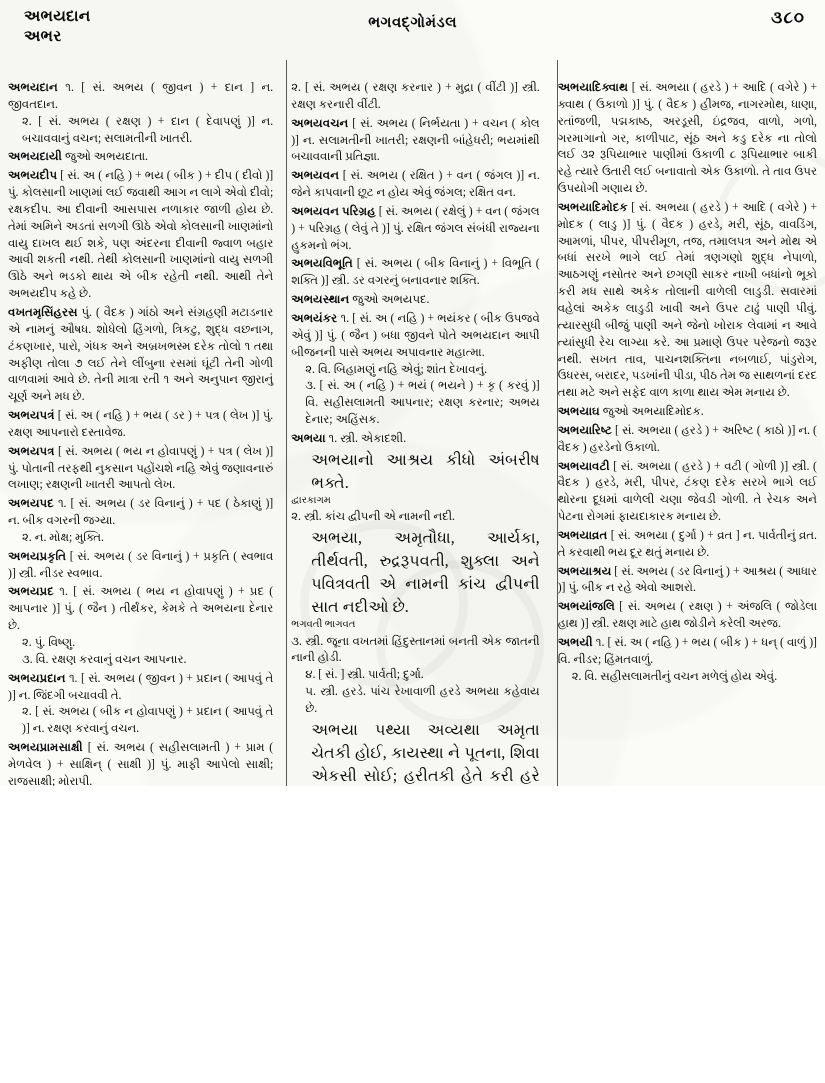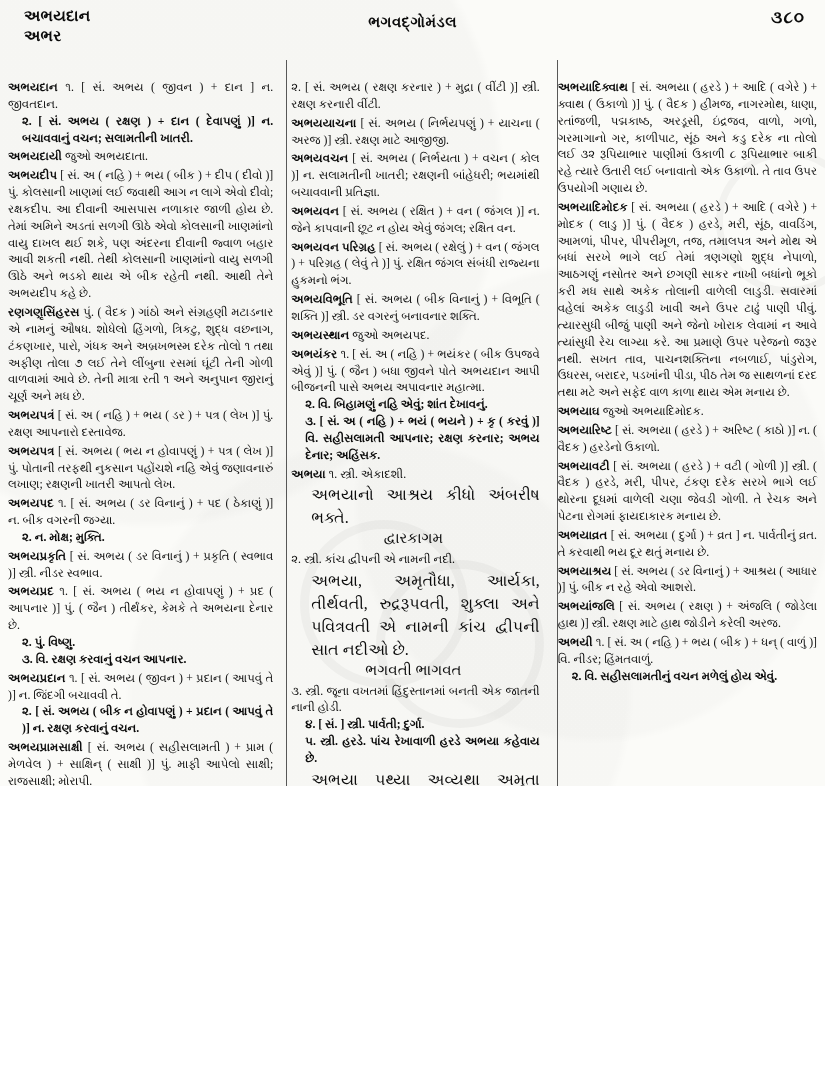--- a/index.html
+++ b/index.html
@@ -105,29 +105,29 @@
   .rule-1 { left: 278px; }
   .rule-2 { left: 549px; }
 
   .entry { margin: 0 0 2px 0; }
   .entry p {
     margin: 0;
     text-indent: 0;
     padding-left: 14px;
   }
   .entry p.first { padding-left: 0; }
-  .entry p.sense { padding-left: 14px; font-weight: bold; }
+  .entry p.sense { padding-left: 14px; }
   .hw {
     font-weight: bold;
     letter-spacing: .1px;
   }
   .cite {
     display: block;
-    text-align: center;
-    font-size: 15px;
+    text-align: left;
+    font-size: 10px;
     padding-right: 4px;
     margin-top: -1px;
   }
   .quote {
     padding-left: 20px;
     font-size: 16px;
   }
   .quote p { padding-left: 0; }
 
   
@@ -161,21 +161,21 @@
           <p class="first"><span class="hw">અભયદાન</span> ૧. [ સં.  અભય ( જીવન ) + દાન ] ન. જીવતદાન.</p>
           <p class="sense">૨. [ સં. અભય ( રક્ષણ ) + દાન ( દેવાપણું )] ન. બચાવવાનું વચન; સલામતીની ખાતરી.</p>
         </div>
         <div class="entry">
           <p class="first"><span class="hw">અભયદાયી</span> જુઓ અભયદાતા.</p>
         </div>
         <div class="entry">
           <p class="first"><span class="hw">અભયદીપ</span> [ સં. અ ( નહિ ) + ભય ( બીક ) + દીપ ( દીવો )] પું. કોલસાની ખાણમાં લઈ જવાથી આગ ન લાગે એવો દીવો; રક્ષકદીપ. આ દીવાની આસપાસ નળાકાર જાળી હોય છે. તેમાં અમિને અડતાં સળગી ઊઠે એવો કોલસાની ખાણમાંનો વાયુ દાખલ થઈ શકે, પણ અંદરના દીવાની જ્વાળ બહાર આવી શકતી નથી. તેથી કોલસાની ખાણમાંનો વાયુ સળગી ઊઠે અને ભડકો થાય એ બીક રહેતી નથી. આથી તેને અભયદીપ કહે છે.</p>
         </div>
         <div class="entry">
-          <p class="first"><span class="hw">રણગણૃસિંહરસ</span> પું. ( વૈદક ) ગાંઠો અને સંગ્રહણી મટાડનાર એ નામનું ઔષધ. શોધેલો હિંગળો, ત્રિકટુ, શુદ્ધ વછનાગ, ટંકણખાર, પારો, ગંધક અને અબ્રખભસ્મ દરેક તોલો ૧ તથા અફીણ તોલા ૭ લઈ તેને લીંબુના રસમાં ઘૂંટી તેની ગોળી વાળવામાં આવે છે. તેની માત્રા રતી ૧ અને અનુપાન જીરાનું ચૂર્ણ અને મધ છે.</p>
+          <p class="first"><span class="hw">વખતમૃસિંહરસ</span> પું. ( વૈદક ) ગાંઠો અને સંગ્રહણી મટાડનાર એ નામનું ઔષધ. શોધેલો હિંગળો, ત્રિકટુ, શુદ્ધ વછનાગ, ટંકણખાર, પારો, ગંધક અને અબ્રખભસ્મ દરેક તોલો ૧ તથા અફીણ તોલા ૭ લઈ તેને લીંબુના રસમાં ઘૂંટી તેની ગોળી વાળવામાં આવે છે. તેની માત્રા રતી ૧ અને અનુપાન જીરાનું ચૂર્ણ અને મધ છે.</p>
         </div>
         <div class="entry">
           <p class="first"><span class="hw">અભયપત્રં</span> [ સં. અ ( નહિ ) + ભય ( ડર ) + પત્ર ( લેખ )] પું. રક્ષણ આપનારો દસ્તાવેજ.</p>
         </div>
         <div class="entry">
           <p class="first"><span class="hw">અભયપત્ર</span> [ સં. અભય ( ભય ન હોવાપણું ) + પત્ર ( લેખ )] પું. પોતાની તરફથી નુકસાન પહોંચશે નહિ એવું જણાવનારું લખાણ; રક્ષણની ખાતરી આપતો લેખ.</p>
         </div>
         <div class="entry">
           <p class="first"><span class="hw">અભયપદ</span> ૧. [ સં. અભય ( ડર વિનાનું ) + પદ ( ઠેકાણું )] ન. બીક વગરની જગ્યા.</p>
           <p class="sense">૨. ન. મોક્ષ; મુક્તિ.</p>
@@ -195,23 +195,20 @@
         <div class="entry">
           <p class="first"><span class="hw">અભયપ્રામસાક્ષી</span> [ સં. અભય ( સહીસલામતી ) + પ્રામ ( મેળવેલ ) + સાક્ષિન્ ( સાક્ષી )] પું. માફી આપેલો સાક્ષી; રાજસાક્ષી; મોરાપી.</p>
         </div>
         <div class="entry">
           <p class="first"><span class="hw">અભયમુદ્રા</span> ૧. સ્ત્રી. ( તંત્ર ) જમીન તરફ હથેળી રહે એવો હાથનો અભિનય.</p>
         </div>
       </div>
     <div class="col col-2">
         <div class="entry">
           <p class="first">૨. [ સં.  અભય ( રક્ષણ કરનાર ) + મુદ્રા ( વીંટી )] સ્ત્રી. રક્ષણ કરનારી વીંટી.</p>
-        </div>
-        <div class="entry">
-          <p class="first"><span class="hw">અભયયાચના</span> [ સં. અભય ( નિર્ભયપણું ) + યાચના ( અરજ )] સ્ત્રી. રક્ષણ માટે આજીજી.</p>
         </div>
         <div class="entry">
           <p class="first"><span class="hw">અભયવચન</span> [ સં. અભય ( નિર્ભયતા ) + વચન ( કોલ )] ન. સલામતીની ખાતરી; રક્ષણની બાંહેધરી; ભયમાંથી બચાવવાની પ્રતિજ્ઞા.</p>
         </div>
         <div class="entry">
           <p class="first"><span class="hw">અભયવન</span> [ સં. અભય ( રક્ષિત ) + વન ( જંગલ )] ન. જેને કાપવાની છૂટ ન હોય એવું જંગલ; રક્ષિત વન.</p>
         </div>
         <div class="entry">
           <p class="first"><span class="hw">અભયવન પરિગ્રહ</span> [ સં. અભય ( રક્ષેલું ) + વન ( જંગલ ) + પરિગ્રહ ( લેવું તે )] પું. રક્ષિત જંગલ સંબંધી રાજ્યના હુકમનો ભંગ.</p>
         </div>

